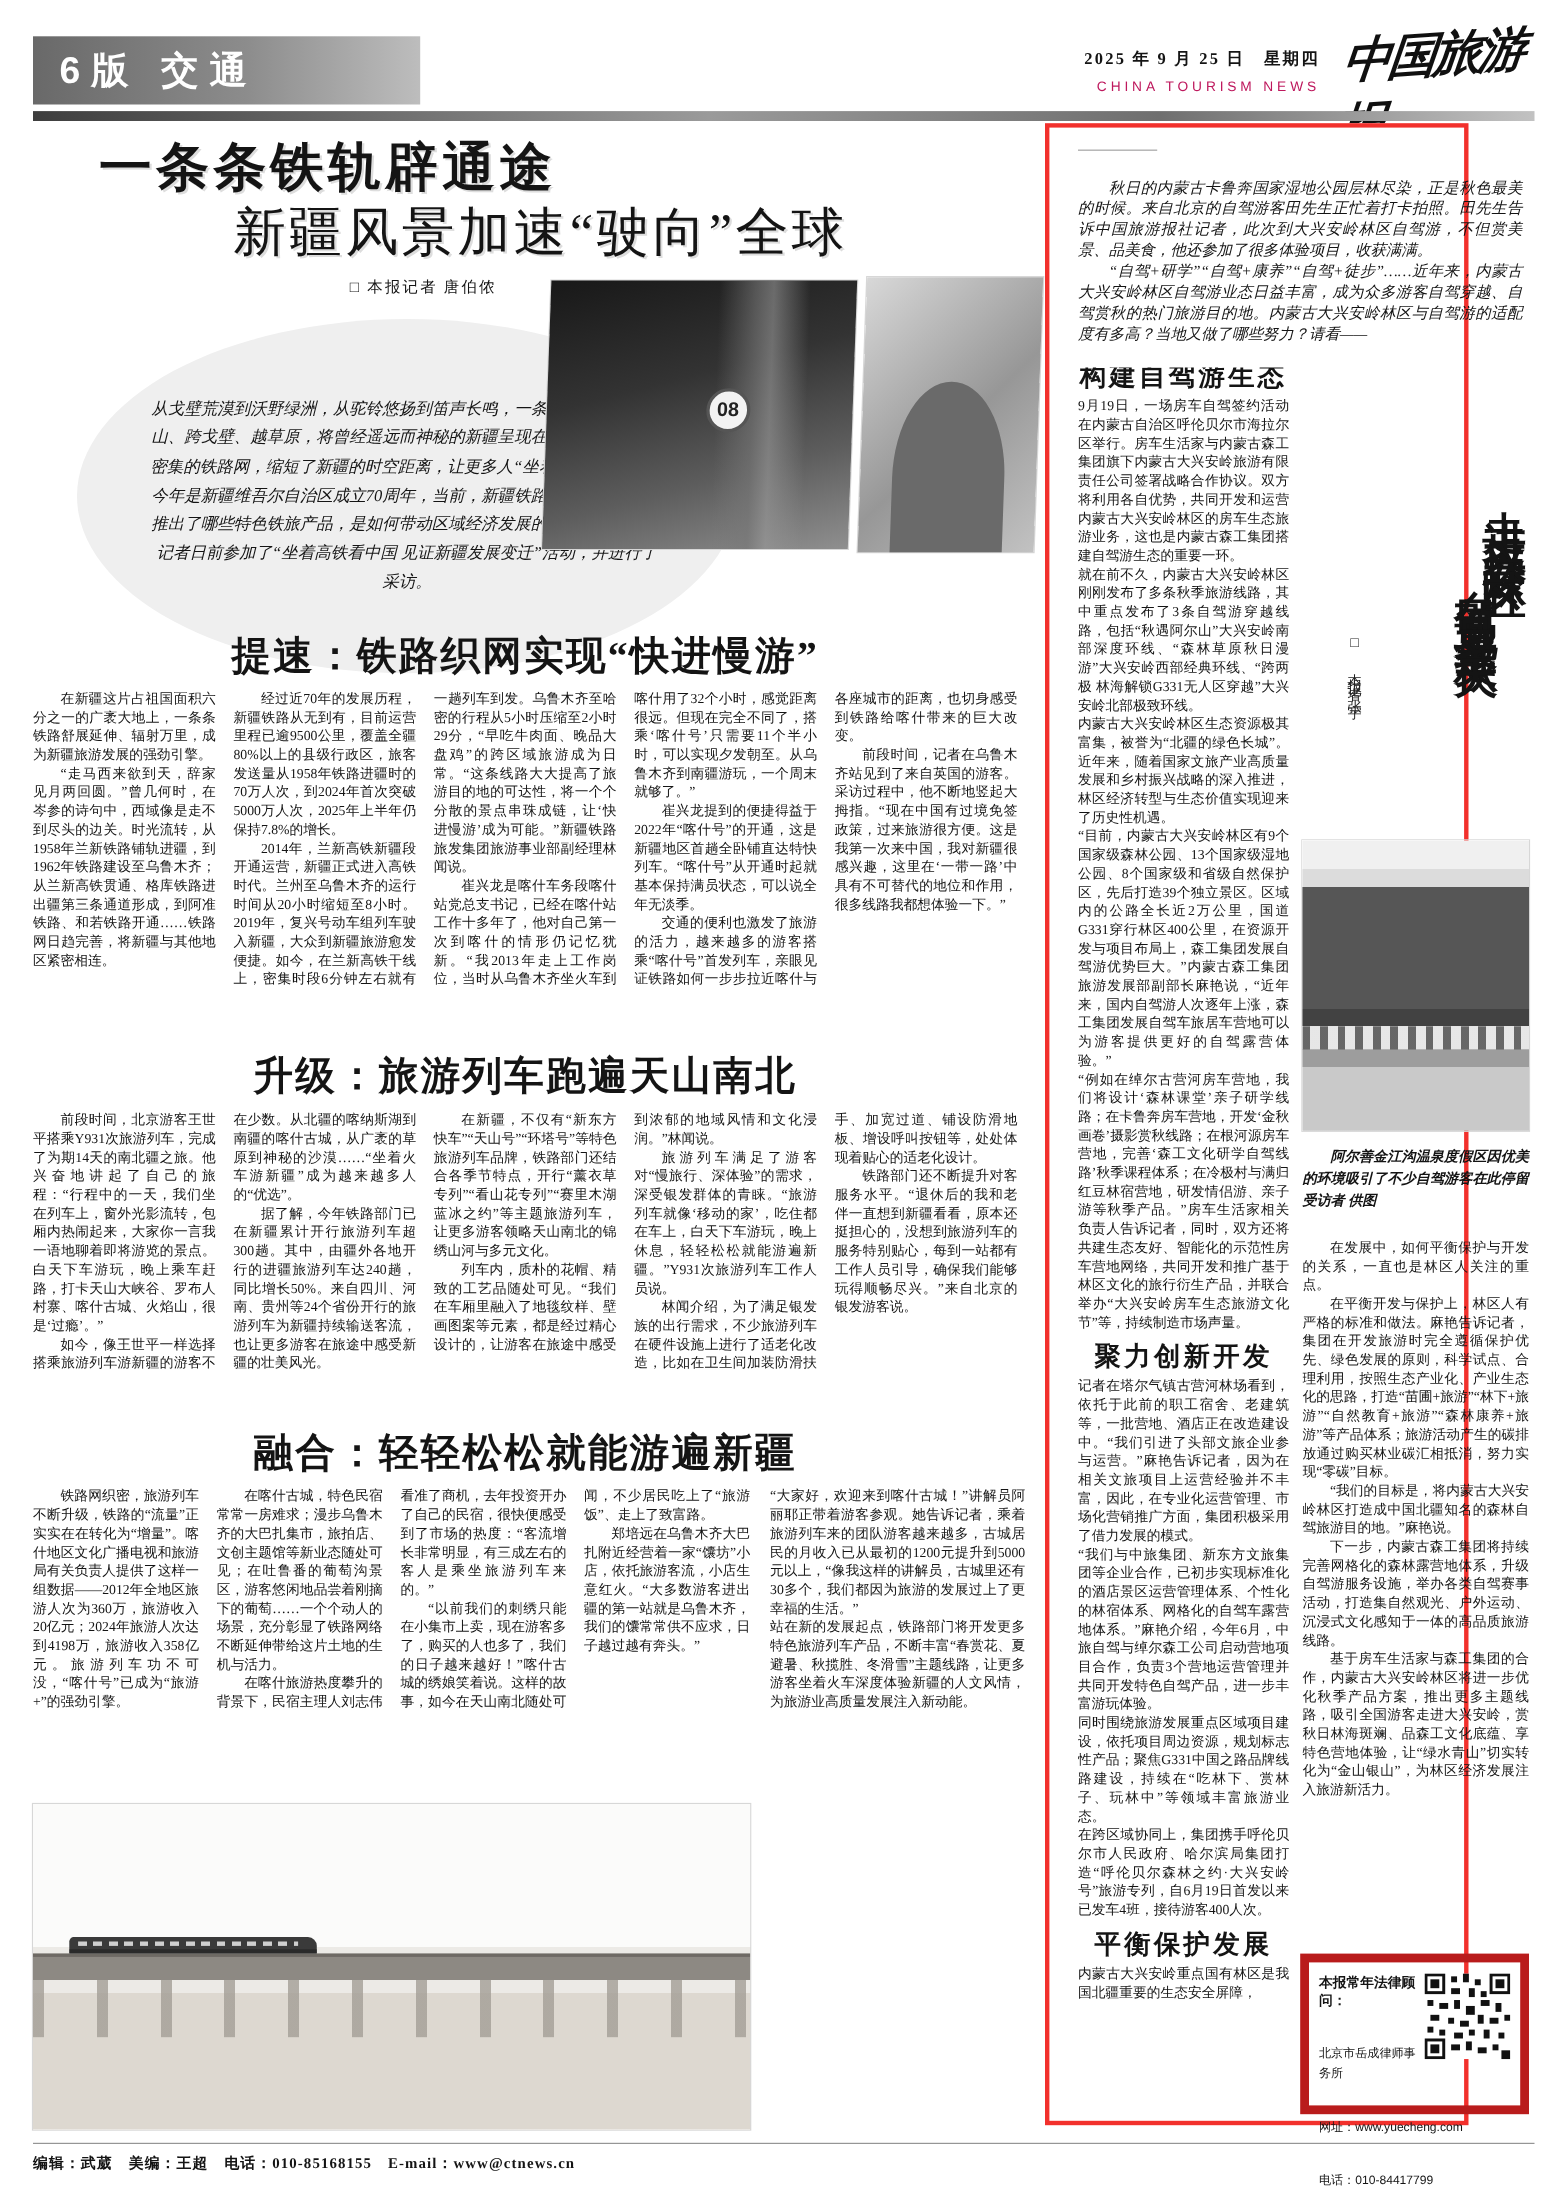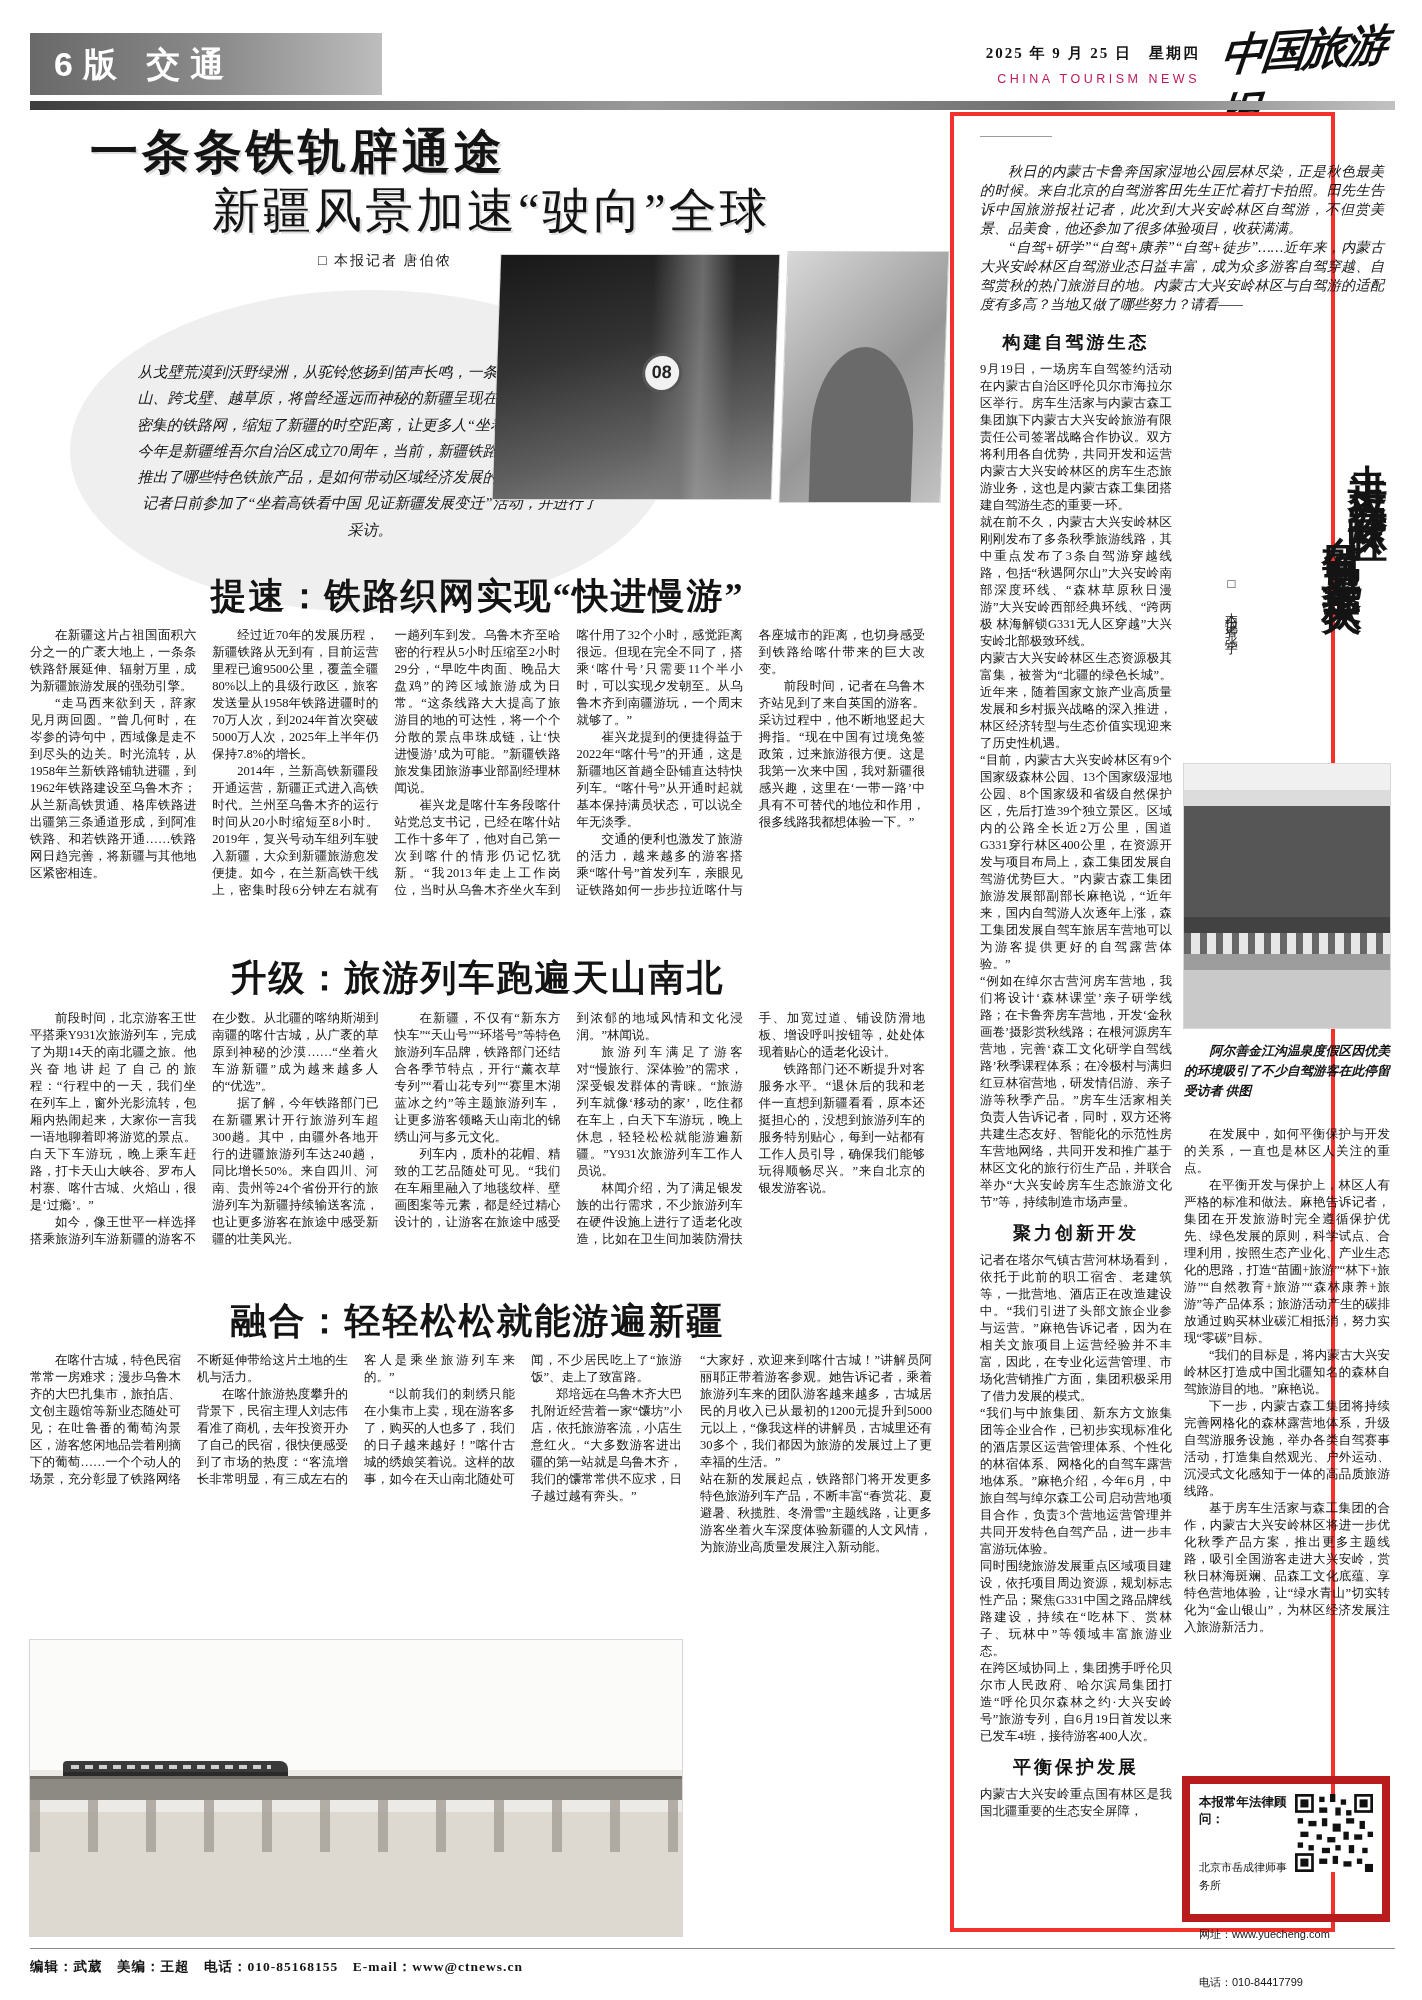--- a/index.html
+++ b/index.html
@@ -72,21 +72,21 @@
 
   
   .frame { left:950px; top:112px; width:385px; height:1820px; border:4px solid #f2302c; background:#fff; }
   .tabline { left:26px; top:20px; width:72px; border-top:1.5px solid #9b9b9b; }
   .side-intro { left:26px; top:46px; width:404px; font-size:14px; line-height:19px;
     font-style:italic; text-align:justify; }
   .side-intro p { text-indent:2em; }
 
   .colL { left:26px; top:218px; width:192px; height:1550px; overflow:hidden;
     font-size:12.5px; line-height:17px; text-align:justify; }
-  .sub-head { text-align:center; font-size:18px; font-weight:bold; letter-spacing:3px;
+  .sub-head { text-align:center; font-size:24px; font-weight:bold; letter-spacing:3px;
     margin:14px 0 10px; font-family:"Liberation Sans",sans-serif; }
   .colL .sub-head:first-child { margin-top:0; }
 
   .vhead { left:230px; top:200px; width:206px; height:434px; writing-mode:vertical-rl;
     display:flex; justify-content:center; }
   .vhead .vt { font-size:40px; font-weight:900; letter-spacing:9px; line-height:1.15; }
   .vhead .vt2 { margin-block-start:26px; }
   .vhead .vby { font-size:13px; letter-spacing:4px; margin-block-start:150px; color:#222; }
 
   .photo-resort { left:230px; top:648px; width:206px; height:264px;
@@ -162,20 +162,21 @@
       <p>在新疆，不仅有“新东方快车”“天山号”“环塔号”等特色旅游列车品牌，铁路部门还结合各季节特点，开行“薰衣草专列”“看山花专列”“赛里木湖蓝冰之约”等主题旅游列车，让更多游客领略天山南北的锦绣山河与多元文化。</p>
       <p>列车内，质朴的花帽、精致的工艺品随处可见。“我们在车厢里融入了地毯纹样、壁画图案等元素，都是经过精心设计的，让游客在旅途中感受到浓郁的地域风情和文化浸润。”林闻说。</p>
       <p>旅游列车满足了游客对“慢旅行、深体验”的需求，深受银发群体的青睐。“旅游列车就像‘移动的家’，吃住都在车上，白天下车游玩，晚上休息，轻轻松松就能游遍新疆。”Y931次旅游列车工作人员说。</p>
       <p>林闻介绍，为了满足银发族的出行需求，不少旅游列车在硬件设施上进行了适老化改造，比如在卫生间加装防滑扶手、加宽过道、铺设防滑地板、增设呼叫按钮等，处处体现着贴心的适老化设计。</p>
       <p>铁路部门还不断提升对客服务水平。“退休后的我和老伴一直想到新疆看看，原本还挺担心的，没想到旅游列车的服务特别贴心，每到一站都有工作人员引导，确保我们能够玩得顺畅尽兴。”来自北京的银发游客说。</p>
     </div>
 
   <div class="abs sec-head" style="top:1297px">融合：轻轻松松就能游遍新疆</div>
   <div class="abs colbody c4 s3b">
 
+  <p>铁路网织密，旅游列车不断升级，铁路的“流量”正实实在在转化为“增量”。喀什地区文化广播电视和旅游局有关负责人提供了这样一组数据——2012年全地区旅游人次为360万，旅游收入20亿元；2024年旅游人次达到4198万，旅游收入358亿元。旅游列车功不可没，“喀什号”已成为“旅游+”的强劲引擎。</p>
       <p>在喀什古城，特色民宿常常一房难求；漫步乌鲁木齐的大巴扎集市，旅拍店、文创主题馆等新业态随处可见；在吐鲁番的葡萄沟景区，游客悠闲地品尝着刚摘下的葡萄……一个个动人的场景，充分彰显了铁路网络不断延伸带给这片土地的生机与活力。</p>
       <p>在喀什旅游热度攀升的背景下，民宿主理人刘志伟看准了商机，去年投资开办了自己的民宿，很快便感受到了市场的热度：“客流增长非常明显，有三成左右的客人是乘坐旅游列车来的。”</p>
       <p>“以前我们的刺绣只能在小集市上卖，现在游客多了，购买的人也多了，我们的日子越来越好！”喀什古城的绣娘笑着说。这样的故事，如今在天山南北随处可闻，不少居民吃上了“旅游饭”、走上了致富路。</p>
       <p>郑培远在乌鲁木齐大巴扎附近经营着一家“馕坊”小店，依托旅游客流，小店生意红火。“大多数游客进出疆的第一站就是乌鲁木齐，我们的馕常常供不应求，日子越过越有奔头。”</p>
     </div>
 
   <div class="abs s3r">
     <p>“大家好，欢迎来到喀什古城！”讲解员阿丽耶正带着游客参观。她告诉记者，乘着旅游列车来的团队游客越来越多，古城居民的月收入已从最初的1200元提升到5000元以上，“像我这样的讲解员，古城里还有30多个，我们都因为旅游的发展过上了更幸福的生活。”</p>
     <p>站在新的发展起点，铁路部门将开发更多特色旅游列车产品，不断丰富“春赏花、夏避暑、秋揽胜、冬滑雪”主题线路，让更多游客坐着火车深度体验新疆的人文风情，为旅游业高质量发展注入新动能。</p>
   </div>

